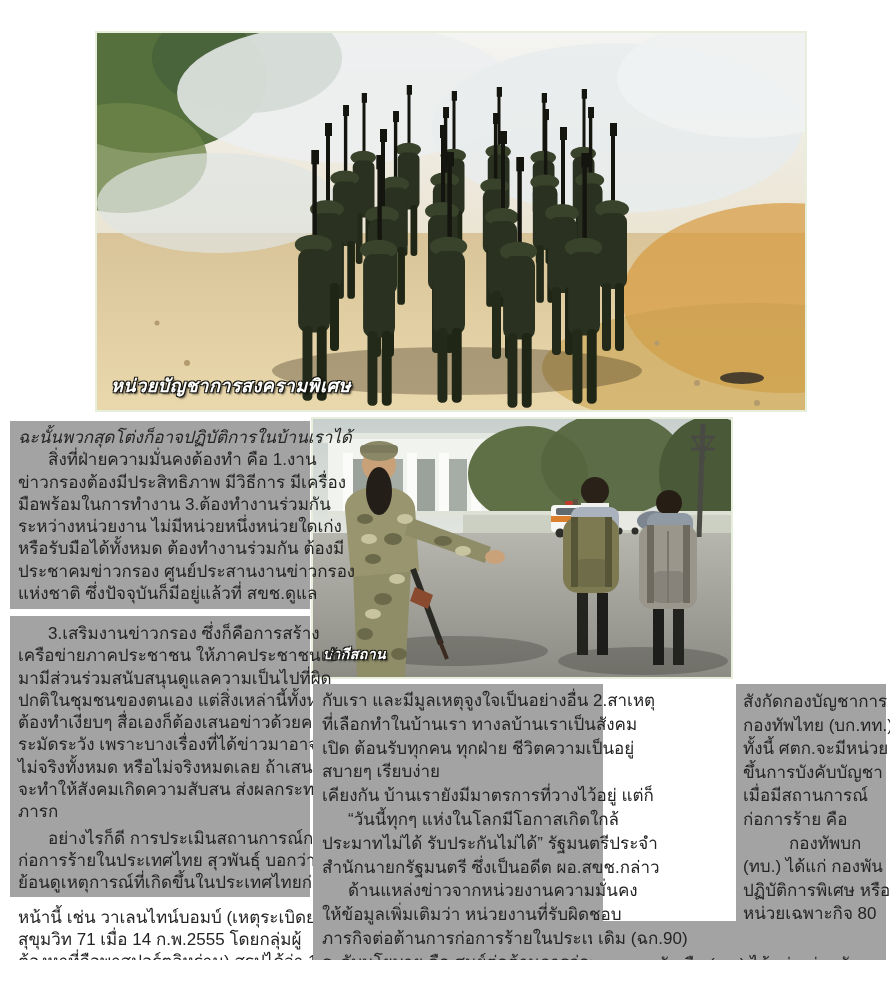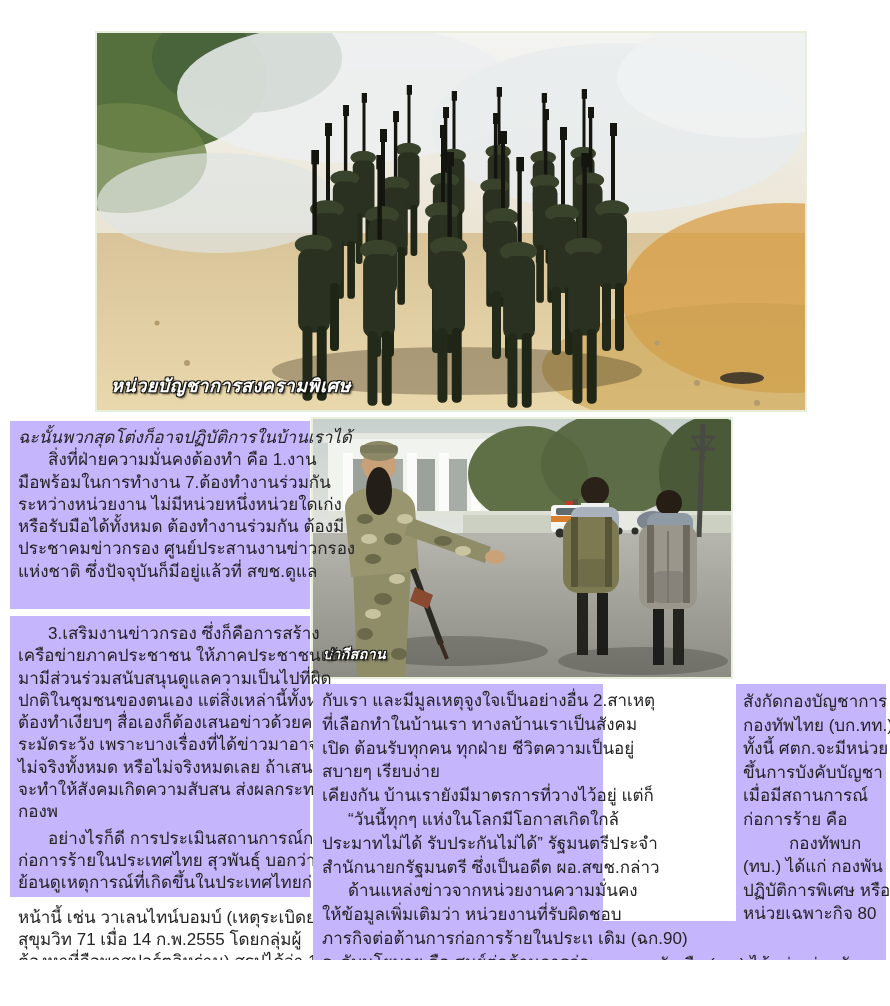--- a/index.html
+++ b/index.html
@@ -12,21 +12,21 @@
   .photo-top{left:95px;top:31px;width:708px;height:377px;}
   .photo-mid{left:311px;top:417px;width:418px;height:258px;}
   .photo svg{display:block;width:100%;height:100%;}
   .caption{
     position:absolute;left:14px;bottom:10px;
     font-style:italic;font-weight:bold;color:#ffffff;font-size:18px;letter-spacing:.5px;
     text-shadow:-1px -1px 0 #14140f,1px -1px 0 #14140f,-1px 1px 0 #14140f,1px 1px 0 #14140f,2px 2px 2px rgba(0,0,0,.65);
   }
   .photo-mid .caption{font-size:14px;left:10px;bottom:12px;}
   .tblock{position:absolute;font-size:17px;line-height:22.3px;box-sizing:border-box;}
-  .green{background:#c4b5fd;}
+  .green{background:#a3a3a3;}
   .ln{white-space:nowrap;}
   .ind{padding-left:30px;}
   .ind-sm{padding-left:26px;}
   .ind-lg{padding-left:46px;}
   .italic{font-style:italic;}
   .b-left1{left:10px;top:421px;width:300px;height:188px;padding:6px 0 0 8px;}
   .b-left2{left:10px;top:616px;width:300px;height:281px;padding:7px 4px 0 8px;}
   .b-left2 .para2{margin-top:4px;}
   .b-left3{left:10px;top:902px;width:300px;height:94px;padding:5px 0 0 8px;background:#ffffff;line-height:22px;}
   .b-mid{left:313px;top:684px;width:290px;height:322px;padding:5px 0 0 9px;line-height:23.8px;}
@@ -228,37 +228,38 @@
           <rect x="360" y="190" width="11" height="56" fill="#23231f"></rect>
         </g>
       </g>
     </svg>
     <div class="caption">ปากีสถาน</div>
   </figure>
 
   <div class="tblock green b-left1">
     <div class="ln italic">ฉะนั้นพวกสุดโต่งก็อาจปฏิบัติการในบ้านเราได้</div>
     <div class="ln ind">สิ่งที่ฝ่ายความมั่นคงต้องทำ คือ 1.งาน</div>
-    <div class="ln">มือพร้อมในการทำงาน 7.ต้องทำงานร่วมกัน</div>
+    <div class="ln">ข่าวกรองต้องมีประสิทธิภาพ มีวิธีการ มีเครื่อง</div>
+    <div class="ln">มือพร้อมในการทำงาน 3.ต้องทำงานร่วมกัน</div>
     <div class="ln">ระหว่างหน่วยงาน ไม่มีหน่วยหนึ่งหน่วยใดเก่ง</div>
     <div class="ln">หรือรับมือได้ทั้งหมด ต้องทำงานร่วมกัน ต้องมี</div>
     <div class="ln">ประชาคมข่าวกรอง ศูนย์ประสานงานข่าวกรอง</div>
     <div class="ln">แห่งชาติ ซึ่งปัจจุบันก็มีอยู่แล้วที่ สขช.ดูแล</div>
   </div>
 
   <div class="tblock green b-left2">
     <div class="ln ind">3.เสริมงานข่าวกรอง ซึ่งก็คือการสร้าง</div>
     <div class="ln">เครือข่ายภาคประชาชน ให้ภาคประชาชนเข้า</div>
     <div class="ln">มามีส่วนร่วมสนับสนุนดูแลความเป็นไปที่ผิด</div>
     <div class="ln">ปกติในชุมชนของตนเอง แต่สิ่งเหล่านี้ทั้งหมด</div>
     <div class="ln">ต้องทำเงียบๆ สื่อเองก็ต้องเสนอข่าวด้วยความ</div>
     <div class="ln">ระมัดระวัง เพราะบางเรื่องที่ได้ข่าวมาอาจจะ</div>
     <div class="ln">ไม่จริงทั้งหมด หรือไม่จริงหมดเลย ถ้าเสนอไป</div>
     <div class="ln">จะทำให้สังคมเกิดความสับสน ส่งผลกระทบใน</div>
-    <div class="ln">กองพ</div>
+    <div class="ln">ภารก</div>
     <div class="ln ind para2">อย่างไรก็ดี การประเมินสถานการณ์การ</div>
     <div class="ln">ก่อการร้ายในประเทศไทย สุวพันธุ์ บอกว่า ต้อง</div>
     <div class="ln">ย้อนดูเหตุการณ์ที่เกิดขึ้นในประเทศไทยก่อน</div>
   </div>
 
   <div class="tblock b-left3">
     <div class="ln">หน้านี้ เช่น วาเลนไทน์บอมบ์ (เหตุระเบิดย่าน</div>
     <div class="ln">สุขุมวิท 71 เมื่อ 14 ก.พ.2555 โดยกลุ่มผู้</div>
     <div class="ln">ต้องหาที่ถือพาสปอร์ตอิหร่าน) สรุปได้ว่า 1.เขา</div>
     <div class="ln">ทำในบ้านเราก็จริง แต่เป้าหมายไม่ได้ต้องการทำ</div>

